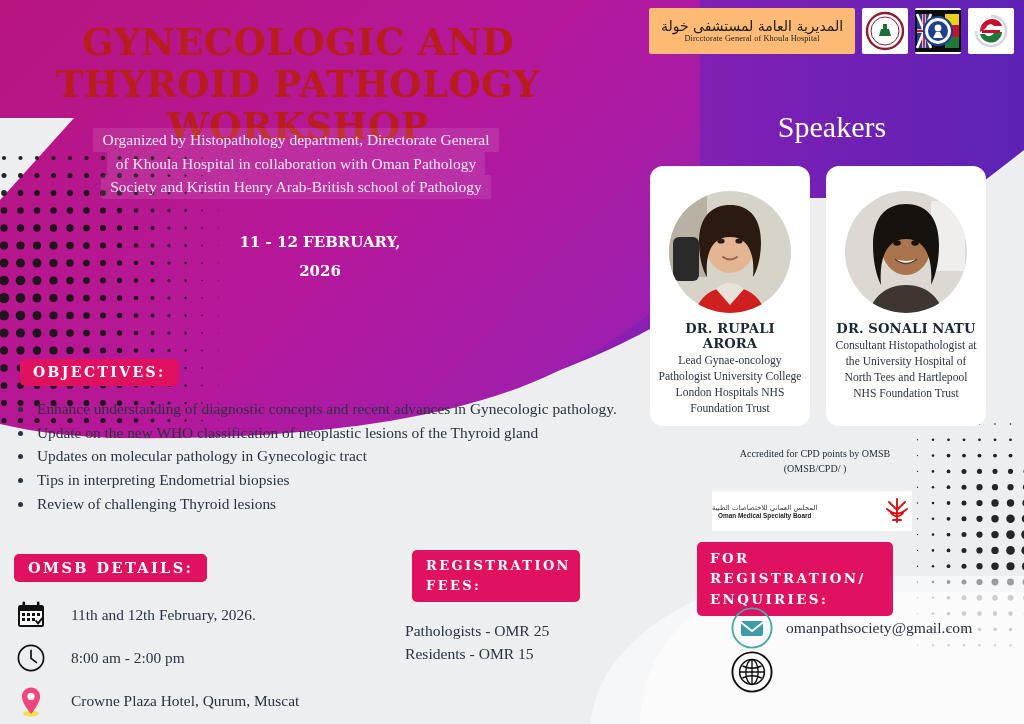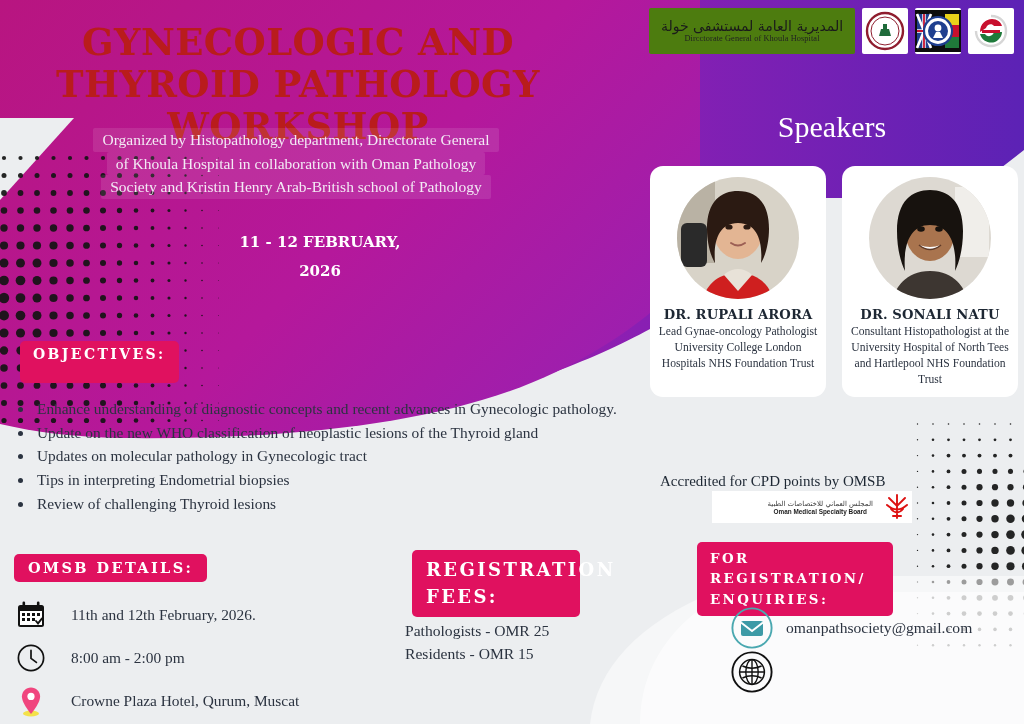--- a/index.html
+++ b/index.html
@@ -34,82 +34,82 @@
   .dateblk {
     position:absolute; left:150px; top:228px; width:340px;
     text-align:center; z-index:6;
     font-family:"DejaVu Serif", serif; font-weight:bold;
     color:#fff; font-size:15px; line-height:1.95;
   }
 
   
   .logostrip { position:absolute; right:10px; top:8px; display:flex; align-items:center; gap:7px; z-index:7; }
   .logo-khoula {
-    background:#4d7c0f; width:206px; height:46px; border-radius:2px;
+    background:#fdba74; width:206px; height:46px; border-radius:2px;
     display:flex; flex-direction:column; align-items:center; justify-content:center;
   }
   .logo-khoula .ar { font-size:14px; color:#1b1b1b; line-height:1.1; font-family:"DejaVu Sans", sans-serif; }
   .logo-khoula .en { font-size:8.3px; color:#222; letter-spacing:.1px; }
   .logo-sq { background:#fff; width:46px; height:46px; border-radius:2px;
              display:flex; align-items:center; justify-content:center; position:relative; overflow:hidden; }
 
   
   .badge {
     display:inline-block; background:#e0115f; color:#fff;
     font-family:"DejaVu Serif", serif; font-weight:bold;
     letter-spacing:2.4px; border-radius:5px;
   }
-  #objectives-badge { position:absolute; left:20px; top:341px; font-size:14px; padding:5px 13px 21px; z-index:6; }
+  #objectives-badge { position:absolute; left:20px; top:359px; font-size:14px; padding:5px 13px 6px; z-index:6; }
   .objlist { position:absolute; left:16px; top:398px; width:610px; z-index:6; }
   .objlist li { font-size:15.4px; line-height:1.47; margin-bottom:1px; margin-left:18px; padding-left:3px; }
 
   
   .speakers-title {
     position:absolute; left:640px; top:110px; width:384px; text-align:center;
     font-size:30px; color:#fff; z-index:6; font-family:"Liberation Serif", serif;
   }
   .spk-wrap { position:absolute; left:650px; top:166px; width:368px; display:flex; gap:16px; z-index:6; }
   .spk {
-    width:176px; background:#fff; border-radius:13px; padding:11px 8px 9px;
+    width:160px; background:#fff; border-radius:13px; padding:25px 8px 9px;
     text-align:center;
   }
   .spk .photo {
     width:122px; height:122px; border-radius:50%; margin:0 auto 8px;
     overflow:hidden; position:relative;
   }
   .spk .nm {
     font-family:"DejaVu Serif", serif; font-weight:bold;
     font-size:13.2px; color:#1d2733; letter-spacing:.1px; margin-bottom:2px;
   }
   .spk .aff { font-size:11.6px; line-height:1.37; color:#2b3340; }
 
   
   .accred {
-    position:absolute; left:660px; top:470px; width:310px; z-index:6;
-    font-size:15px; line-height:1.48; color:#1d2733;
+    position:absolute; left:660px; top:447px; width:310px; text-align:center; z-index:6;
+    font-size:10px; line-height:1.48; color:#1d2733;
   }
   .omsb-logo {
-    position:absolute; left:712px; top:491px; width:200px; height:32px;
-    background:#fff; display:flex; align-items:center; justify-content:flex-end; gap:9px; z-index:6;
+    position:absolute; left:712px; top:491px; width:200px; height:40px;
+    background:#fff; display:flex; align-items:center; justify-content:space-between; gap:9px; z-index:6;
   }
   .omsb-logo .txt { text-align:center; }
   .omsb-logo .ar2 { font-size:7px; color:#3a3a3a; letter-spacing:.2px; font-family:"DejaVu Sans", sans-serif; }
   .omsb-logo .en2 { font-size:6.4px; font-weight:bold; color:#1b1b1b; font-family:"Liberation Sans", sans-serif; }
 
   
   #event-badge { position:absolute; left:14px; top:554px; font-size:14.5px; padding:5px 14px 6px; z-index:6; }
   .evrows { position:absolute; left:8px; top:596px; z-index:6; }
   .evrow { display:flex; align-items:center; height:38px; margin-bottom:5px;gap:9px; }
   .evrow .ic { width:46px; display:flex; justify-content:center; }
   .evrow .tx { font-size:15.4px; color:#2b3340; padding-left:8px; }
 
   
   #fees-badge {
     position:absolute; left:412px; top:550px; z-index:6;
-    font-size:18px; padding:6px 14px 7px; line-height:1.5; text-align:left; max-width:168px;
+    font-size:13px; padding:6px 14px 7px; line-height:1.5; text-align:left; max-width:168px;
   }
   .fees { position:absolute; left:405px; top:620px; z-index:6; font-size:15.6px; line-height:1.45; }
 
   
   #contact-badge {
     position:absolute; left:697px; top:542px; z-index:6;
     font-size:13.4px; padding:6px 13px 7px; line-height:1.52; text-align:left; max-width:196px;
   }
   .cnrows { position:absolute; left:724px; top:606px; z-index:6; }
   .cnrow { display:flex; align-items:center; height:44px; }
@@ -630,20 +630,21 @@
         <path d="M50,68 q11,9 22,0" stroke="#5e3a28" stroke-width="1.6" fill="none"></path>
       </svg>
     </div>
     <div class="nm">DR. SONALI NATU</div>
     <div class="aff">Consultant Histopathologist at the University Hospital of North Tees and Hartlepool NHS Foundation Trust</div>
   </div>
 </div>
 
 <div class="accred">
   <div>Accredited for   CPD points by OMSB</div>
+  <div>(OMSB/CPD/ )</div>
 </div>
 
 <div class="omsb-logo">
   <div class="txt">
     <div class="ar2">المجلس العماني للاختصاصات الطبية</div>
     <div class="en2">Oman Medical Specialty Board</div>
   </div>
   <svg width="30" height="30" viewBox="0 0 30 30">
     <path d="M15,3 L15,13 M7,6 L15,14 L23,6 M5,13 q10,9 20,0 M9,17 q6,7 12,0 M15,14 L15,26" stroke="#d11" stroke-width="1.9" fill="none" stroke-linecap="round"></path>
     <path d="M11,24 h8" stroke="#d11" stroke-width="2" stroke-linecap="round"></path>

